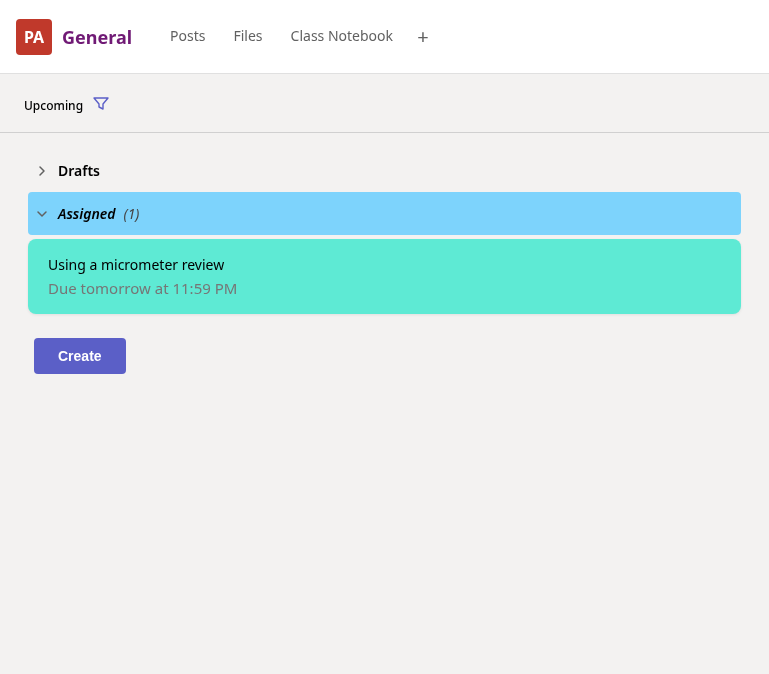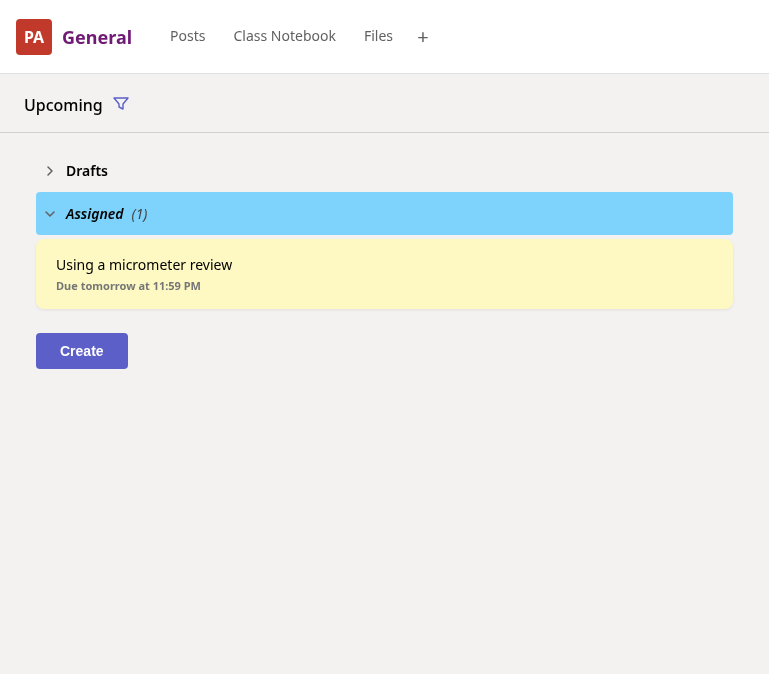--- a/index.html
+++ b/index.html
@@ -92,35 +92,35 @@
     
     .upcoming-header {
       display: flex;
       align-items: center;
       padding: 20px 24px 16px 24px;
       background: #f3f2f1;
       border-bottom: 1px solid #d0d0d0;
     }
 
     .upcoming-title {
-      font-size: 16px;
+      font-size: 12px;
       font-weight: 500;
       color: #000;
       margin-right: 10px;
       text-align: right;
     }
 
     .filter-icon {
       color: #5b5fc7;
       font-size: 16px;
     }
 
     
     .sections-container {
-      padding: 16px 36px;
+      padding: 16px 28px;
     }
 
     .section-row {
       display: flex;
       align-items: center;
       padding: 12px 6px;
       cursor: pointer;
       gap: 8px;
     }
 
@@ -151,64 +151,64 @@
     }
 
     .section-count {
       font-size: 14px;
       font-weight: 400;
       color: #444;
     }
 
     
     .assignment-card {
-      background: #fef9c3;
+      background: #5eead4;
       border-radius: 8px;
       padding: 16px 20px;
       margin: 4px 0 8px 0;
       box-shadow: 0 1px 3px rgba(0,0,0,0.08);
       cursor: pointer;
     }
 
     .assignment-title {
       font-size: 14px;
       font-weight: 400;
       color: #000;
       margin-bottom: 4px;
     }
 
     .assignment-due {
-      font-size: 11px;
+      font-size: 15px;
       color: #767676;
-      font-weight: bold;
     }
 
     
     .create-button {
       background: #5b5fc7;
       color: #fff;
       border: none;
       border-radius: 4px;
       padding: 10px 24px;
       font-size: 14px;
       font-weight: 600;
       cursor: pointer;
       margin-top: 16px;
+      margin-left: 6px;
     }
   </style>
 </head>
 <body>
 
 <div class="top-bar">
   <div class="avatar">PA</div>
   <span class="channel-name">General</span>
   <nav class="nav-tabs">
     <a class="nav-tab">Posts</a>
+    <a class="nav-tab">Files</a>
     <a class="nav-tab">Class Notebook</a>
-    <a class="nav-tab">Files</a>
     <div class="nav-tab-plus">+</div>
   </nav>
 </div>
 
 <div class="main-content">
 
   <div class="upcoming-header">
     <span class="upcoming-title">Upcoming</span>
     <span class="filter-icon">
       

